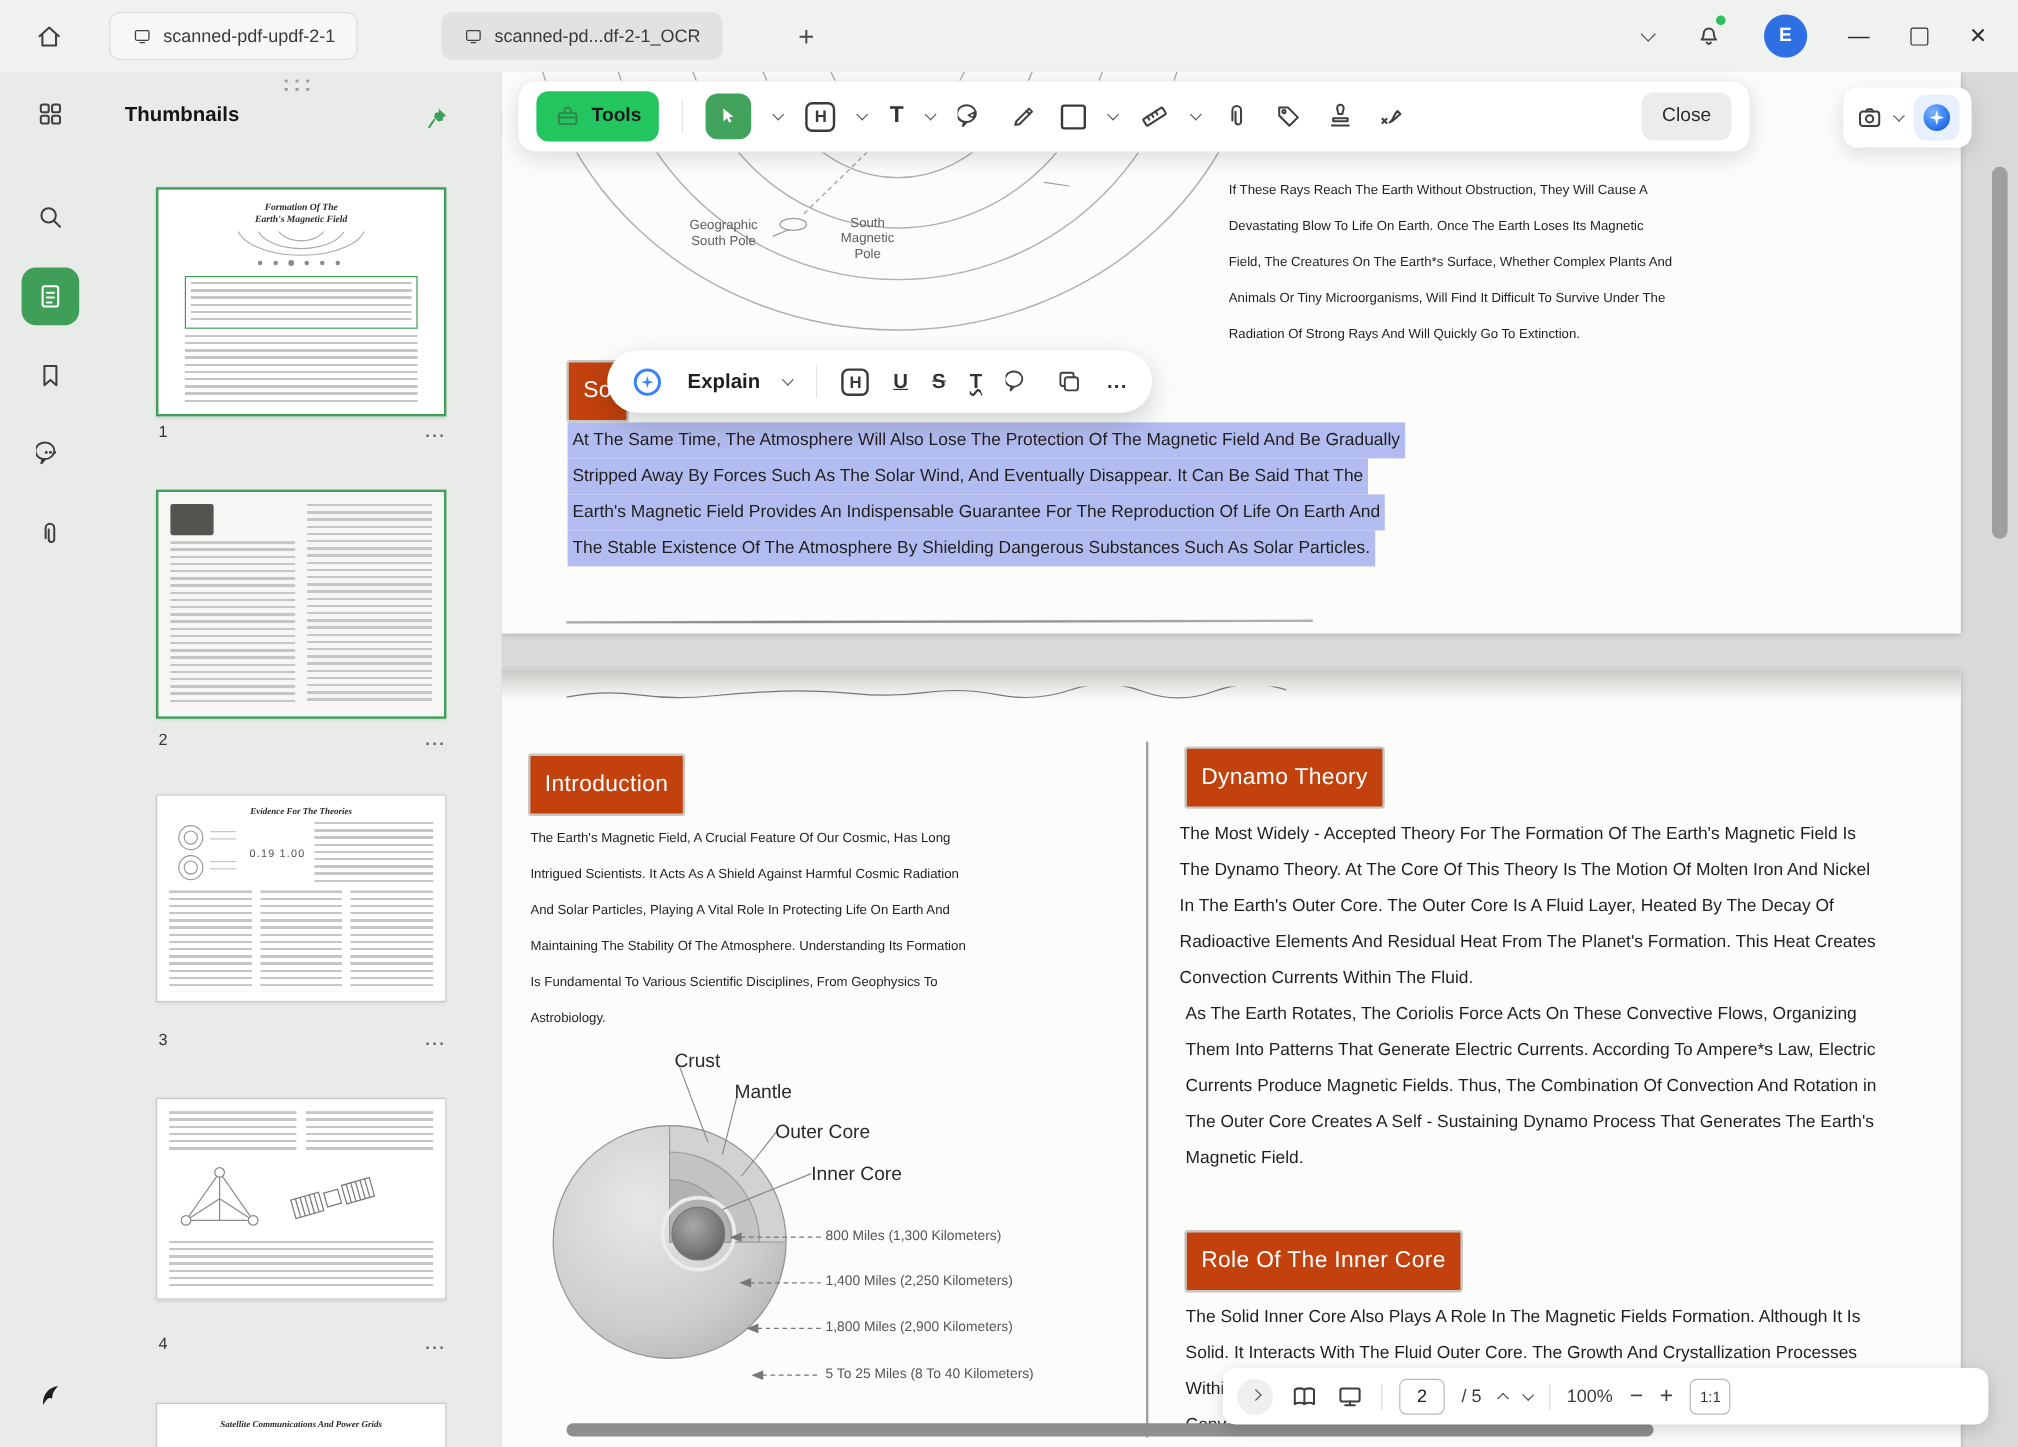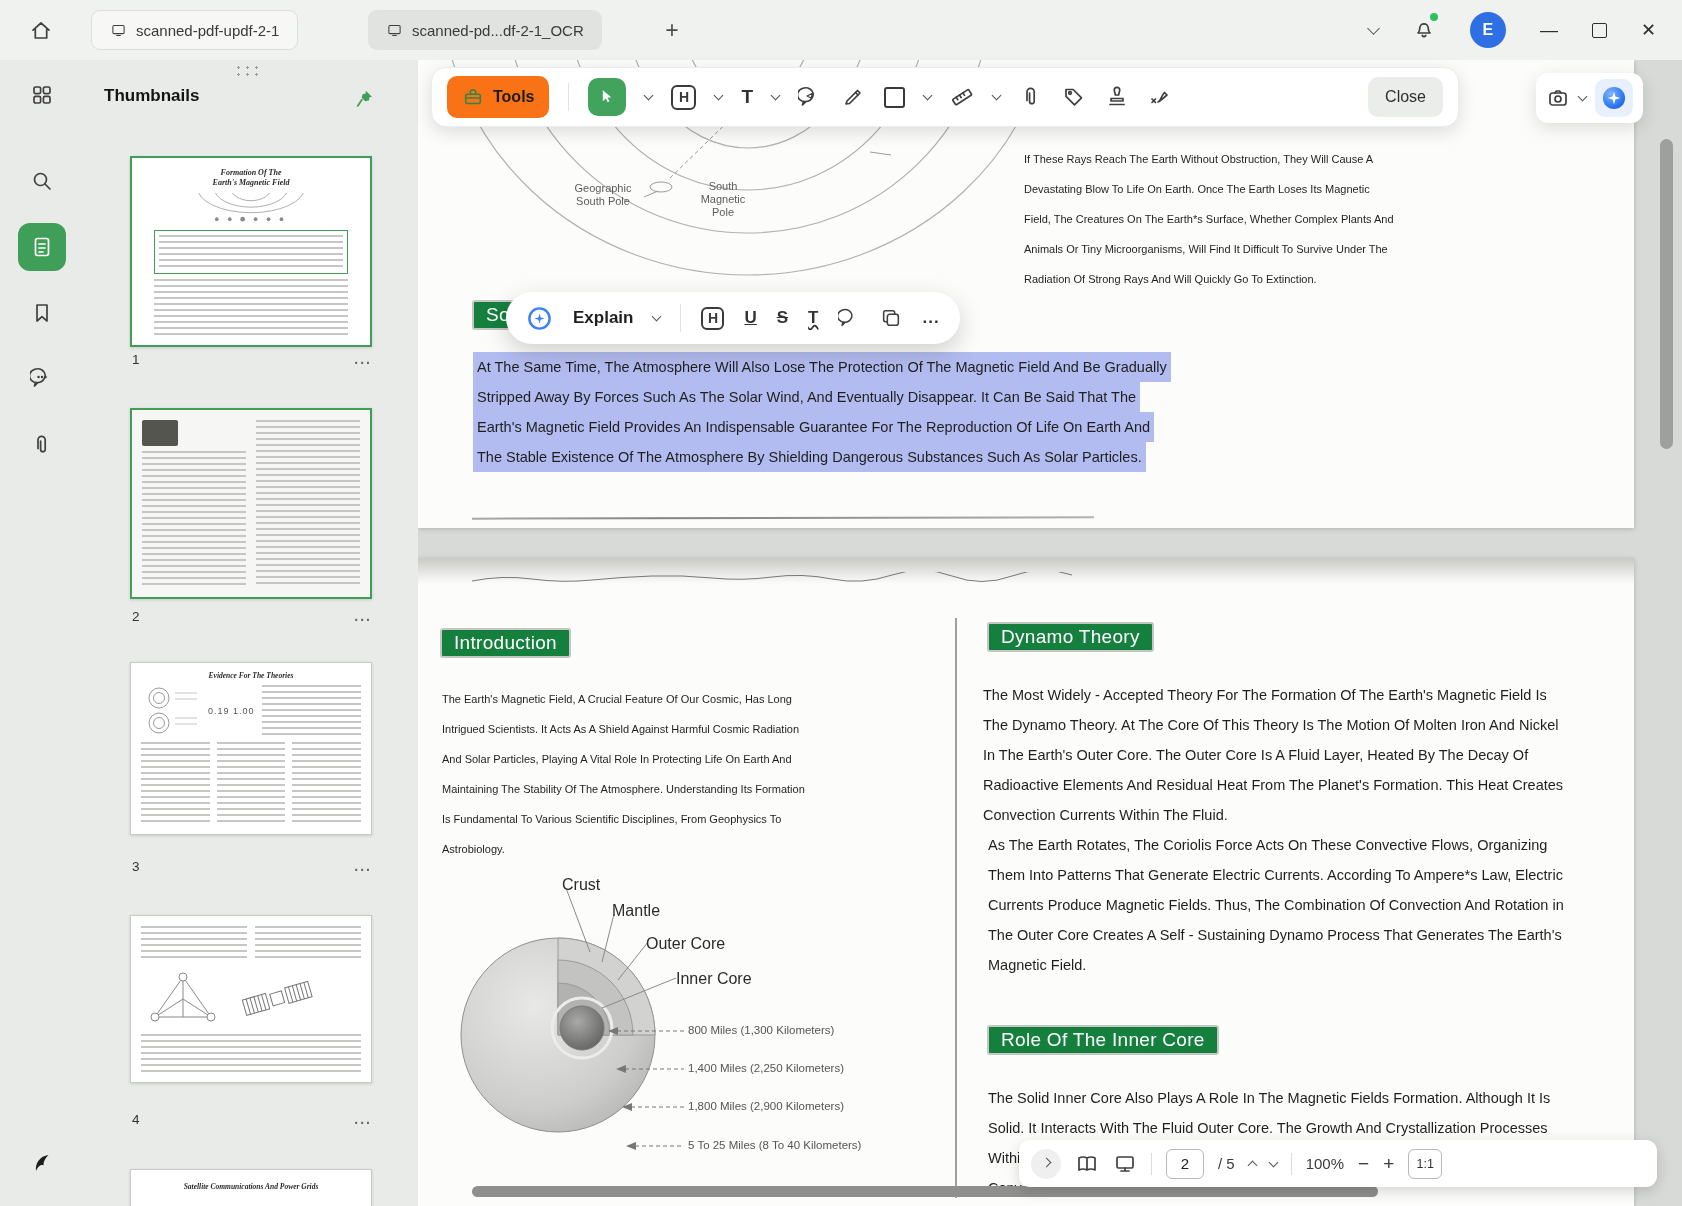--- a/index.html
+++ b/index.html
@@ -59,22 +59,22 @@
   .page1 { top:0; height:468px; }
   .page2 { top:498px; height:760px; }
   .page2-band { position:absolute; left:0; top:0; width:100%; height:26px;
                 background:linear-gradient(#c9c9c6, #f3f3f1 80%, #fcfcfa); }
 
   .docline { height:30px; line-height:30px; white-space:nowrap; color:#1f1f1f; }
   .fs155 .docline { font-size:11px; }
   .fs145 .docline { font-size:14.5px; }
   .hl .docline { width:max-content; background:#b3bcf0; padding:0 4px; font-size:14.5px; }
 
-  .chip { display:inline-block; background:#15803d; color:#fff; border:2px solid #c6c6c4; border-radius:3px;
-          font-size:19px; letter-spacing:.3px; padding:2px 12px; white-space:nowrap; }
+  .chip { display:inline-block; background:#c2410c; color:#fff; border:2px solid #c6c6c4; border-radius:3px;
+          font-size:19px; letter-spacing:.3px; padding:13px 12px; white-space:nowrap; }
 
   .pg-divider { position:absolute; height:2px; opacity:.85;
                 background:linear-gradient(90deg,#9a9a98,#6f6f6d 30%,#8a8a88 70%,#a5a5a3); transform:rotate(-.12deg); }
 
   .diagram-label { position:absolute; text-align:center; font-size:11px; color:#5c5c5a; line-height:13px; }
 
   .layer-labels > div { position:absolute; white-space:nowrap; font-size:16px; color:#2b2b2b; }
   .layer-labels > div:nth-child(1){ left:144px; top:318px; }
   .layer-labels > div:nth-child(2){ left:194px; top:344px; }
   .layer-labels > div:nth-child(3){ left:228px; top:377px; }
@@ -88,21 +88,21 @@
   .vdivider { position:absolute; left:537px; top:60px; width:2px; height:580px; background:#6f6f6d; opacity:.65; }
 
   
   .vscroll { position:absolute; left:1242px; top:79px; width:13px; height:310px; border-radius:7px; background:#9f9f9d; }
   .hscroll { position:absolute; left:54px; top:1126px; width:906px; height:11px; border-radius:6px; background:#8f8f8d; z-index:5; }
 
   
   .main-toolbar { position:absolute; left:431px; top:67px; width:1028px; height:60px; background:#fff;
                   border:1px solid #ececec; border-radius:15px; box-shadow:0 5px 18px rgba(0,0,0,.13);
                   display:flex; align-items:center; gap:19px; padding:0 15px; z-index:25; }
-  .tools-btn { display:flex; align-items:center; gap:9px; background:#f97316; border-radius:10px;
+  .tools-btn { display:flex; align-items:center; gap:9px; background:#22c55e; border-radius:10px;
                height:42px; padding:0 15px; font-size:16px; font-weight:bold; color:#1c1c1c; }
   .tb-div { width:1px; height:28px; background:#e3e3e3; }
   .sel-tool { width:38px; height:38px; border-radius:10px; background:#42a45c; display:flex; align-items:center; justify-content:center; }
   .chev { display:inline-block; width:7px; height:7px; border-right:1.6px solid #555; border-bottom:1.6px solid #555;
           transform:rotate(45deg); margin-top:-3px; }
   .chev.up { transform:rotate(-135deg); margin-top:4px; }
   .chev.right { transform:rotate(-45deg); }
   .hbox { width:25px; height:25px; border:2px solid #3a3a3a; border-radius:6px; display:flex; align-items:center;
           justify-content:center; font-size:14px; font-weight:bold; color:#3a3a3a; }
   .t-letter { font-size:19px; font-weight:bold; color:#333; }

